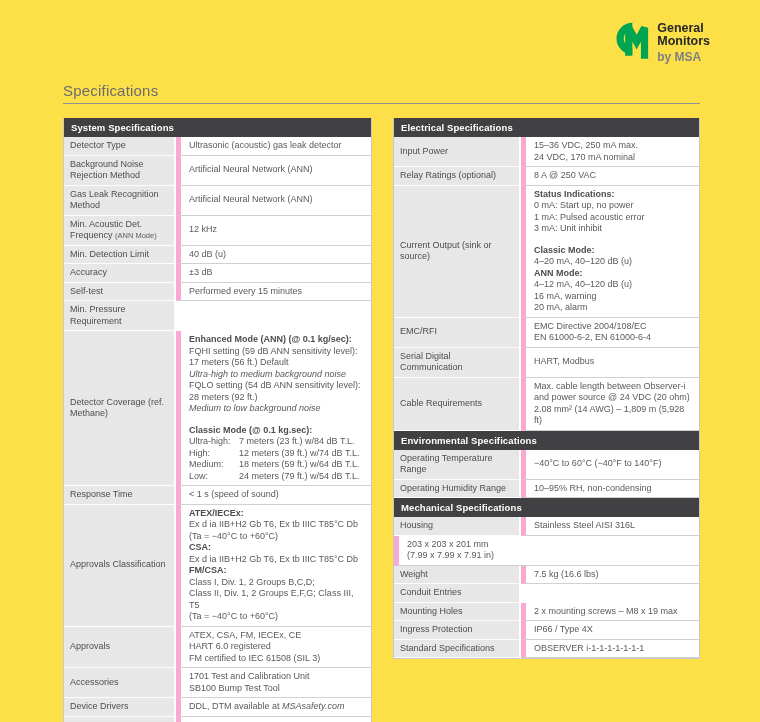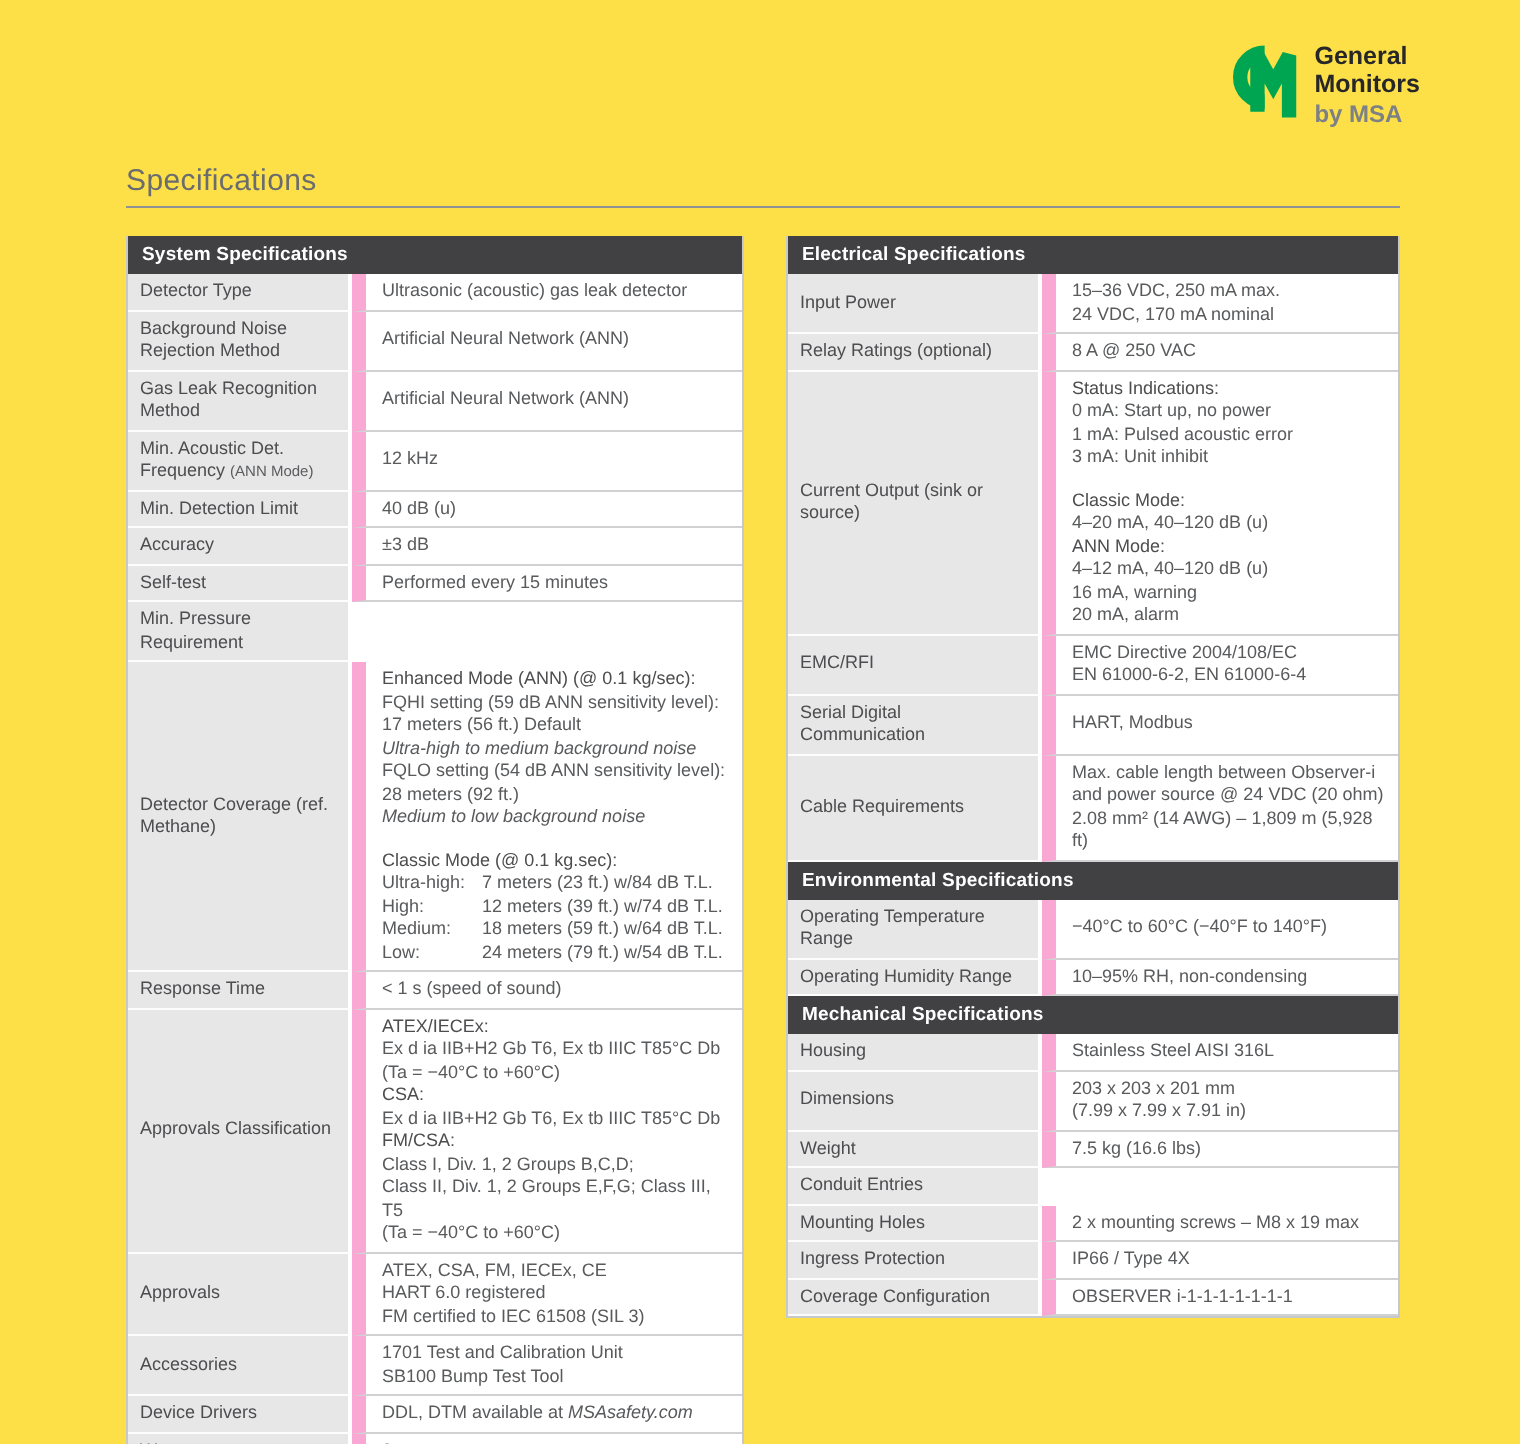--- a/index.html
+++ b/index.html
@@ -23,26 +23,26 @@
   .col-right{width:307px;}
   .spec-table{border-left:1px solid #c6c8ca;border-right:1px solid #c6c8ca;border-bottom:1px solid #c6c8ca;}
   .sec-header{background:#414042;color:#ffffff;font-size:9.5px;font-weight:bold;padding:4px 17px 4px 7px;letter-spacing:0.1px;}
   .row{display:flex;align-items:stretch;}
   .lbl{flex:0 0 auto;background:#e7e7e8;color:#4d4d4f;font-weight:bold;font-size:9px;line-height:11.5px;
        padding:3px 5px 3px 6px;border-bottom:1px solid #fdfdfd;border-right:2px solid #ffffff;
        display:flex;flex-direction:column;justify-content:center;box-sizing:border-box;}
   .col-left .lbl{width:112px;}
   .col-right .lbl{width:127px;}
   .val{flex:1;background:#ffffff;color:#595a5c;font-size:9px;line-height:11.5px;
-       padding:3px 6px 3px 8px;border-bottom:1px solid #cfd1d3;border-left:7px solid #f9a8d4;
+       padding:3px 6px 3px 8px;border-bottom:1px solid #cfd1d3;border-left:5px solid #f9a8d4;
        display:flex;flex-direction:column;justify-content:center;box-sizing:border-box;}
   .line{white-space:normal;}
   .spacer{height:10px;}
   .s-n{font-style:normal;font-weight:normal;}
-  .s-b{font-weight:normal;color:#4d4d4f;}
+  .s-b{font-weight:bold;color:#4d4d4f;}
   .s-i{font-style:italic;}
   .s-sm{font-size:7.5px;font-weight:normal;color:#5b5c5e;}
   .s-k{display:inline-block;width:50px;font-weight:normal;}
 </style>
 </head>
 <body>
 
 <div class="page">
 
   <div class="logo">
@@ -290,23 +290,20 @@
         <div class="sec-header">Mechanical Specifications</div>
         <div class="row">
           <div class="lbl">
             <div class="line"><span class="s-n">Housing</span></div>
           </div>
           <div class="val">
             <div class="line"><span class="s-n">Stainless Steel AISI 316L</span></div>
           </div>
         </div>
         <div class="row">
-          <div class="lbl">
-            <div class="line"><span class="s-n">Dimensions</span></div>
-          </div>
           <div class="val">
             <div class="line"><span class="s-n">203 x 203 x 201 mm</span></div>
             <div class="line"><span class="s-n">(7.99 x 7.99 x 7.91 in)</span></div>
           </div>
         </div>
         <div class="row">
           <div class="lbl">
             <div class="line"><span class="s-n">Weight</span></div>
           </div>
           <div class="val">
@@ -329,21 +326,21 @@
         <div class="row">
           <div class="lbl">
             <div class="line"><span class="s-n">Ingress Protection</span></div>
           </div>
           <div class="val">
             <div class="line"><span class="s-n">IP66 / Type 4X</span></div>
           </div>
         </div>
         <div class="row">
           <div class="lbl">
-            <div class="line"><span class="s-n">Coverage Configuration</span></div>
+            <div class="line"><span class="s-n">Standard Specifications</span></div>
           </div>
           <div class="val">
             <div class="line"><span class="s-n">OBSERVER i-1-1-1-1-1-1-1</span></div>
           </div>
         </div>
       </div>
   </div>
 
 </div>
 

